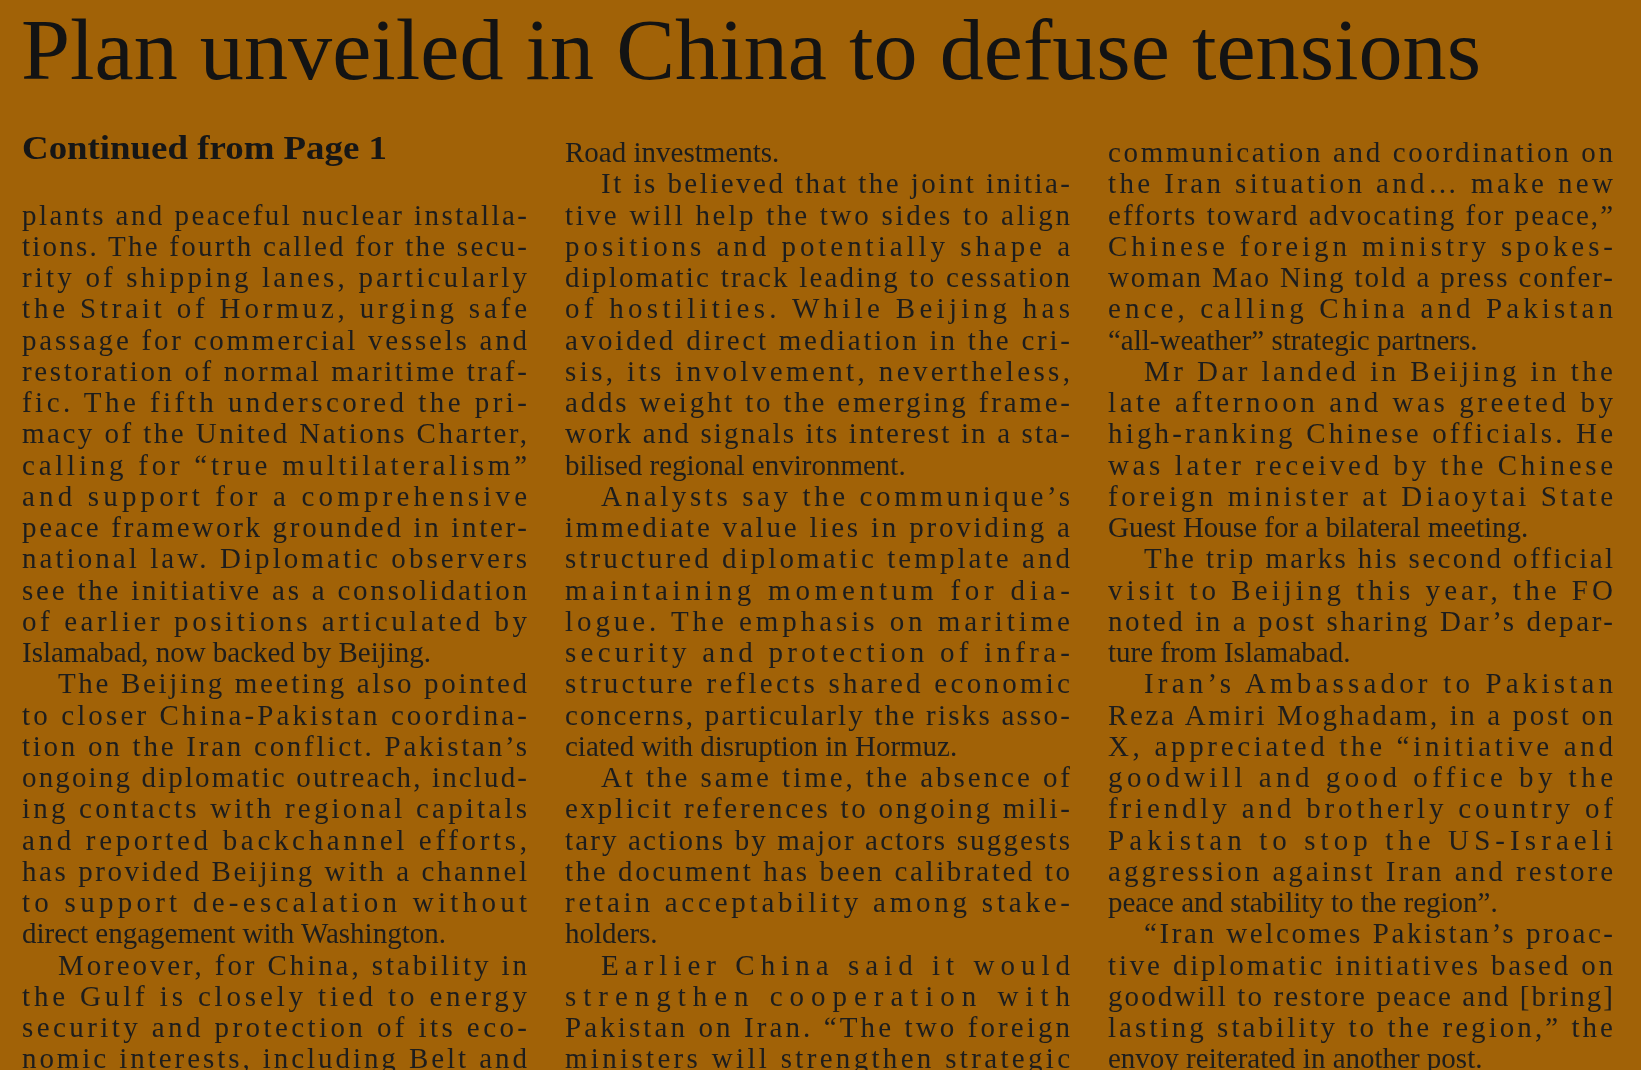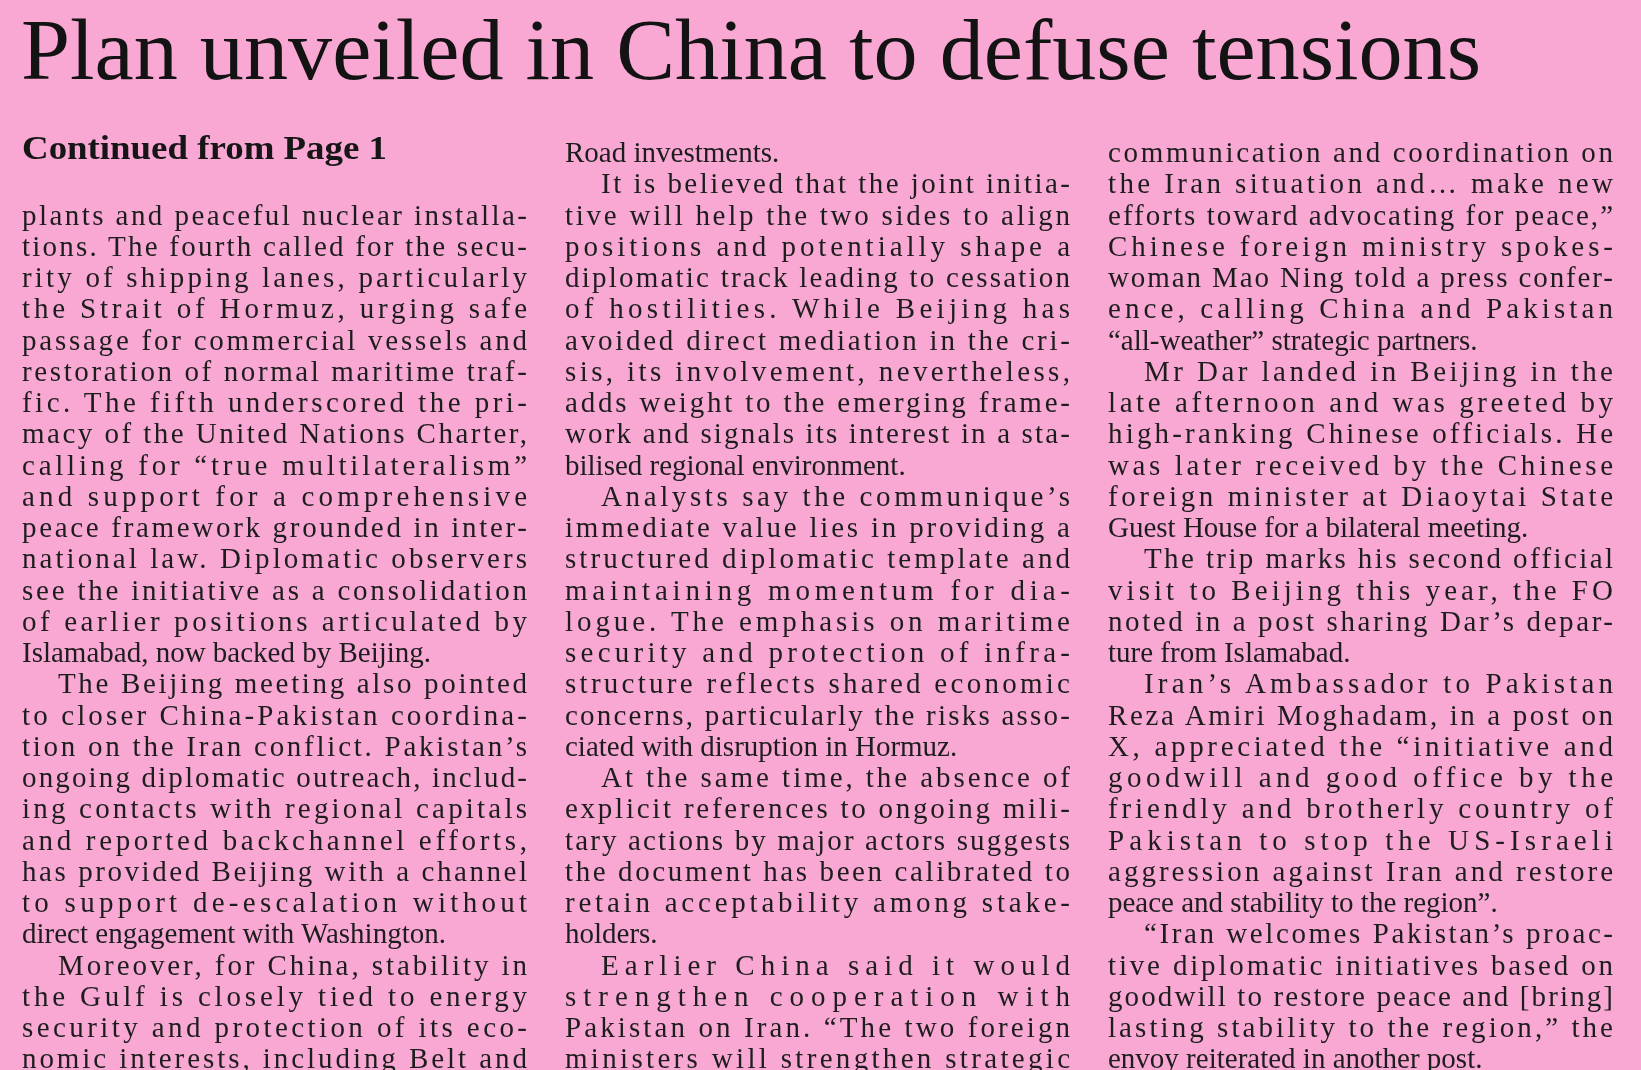--- a/index.html
+++ b/index.html
@@ -1,19 +1,19 @@
 <!DOCTYPE html>
 <html><head>
 <meta charset="utf-8">
 <style>
   html,body{margin:0;padding:0;background:#e8e8e8;}
   .page{
     position:relative;
     width:1641px;height:1070px;
-    background:#f9a8d4;
+    background:#a16207;
     overflow:hidden;
     font-family:"Liberation Serif","DejaVu Serif",serif;
   }
   .layer{position:absolute;top:0;left:0;}
   .column{position:absolute;top:16px;height:1070px;width:515px;}
   .c1{left:22px;}
   .c2{left:565px;}
   .c3{left:1108px;}
   .headline{
     font-family:"Liberation Serif","DejaVu Serif",serif;

